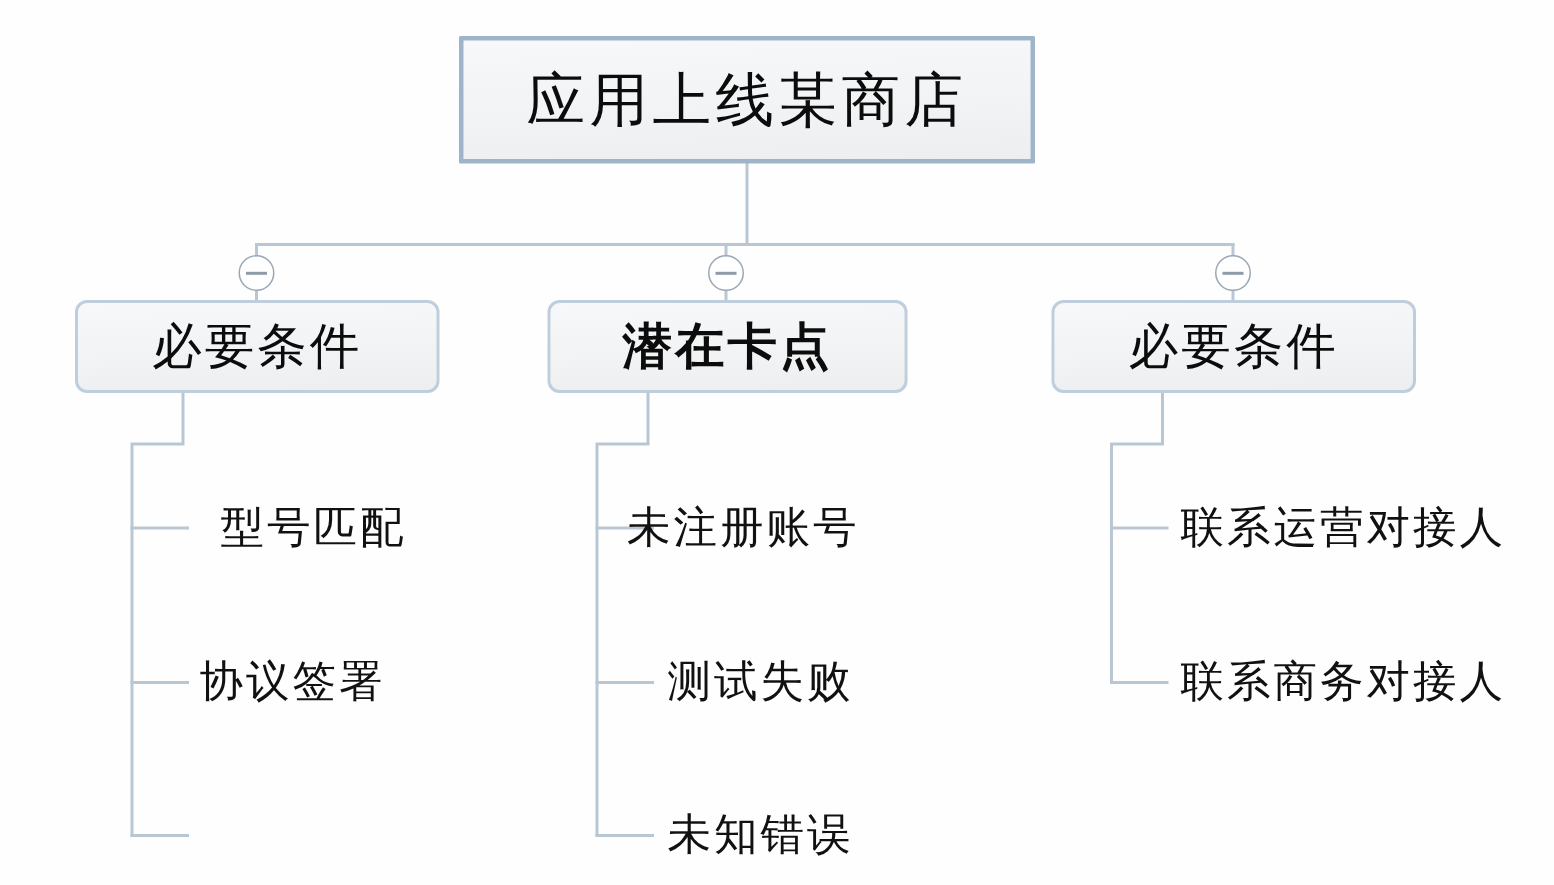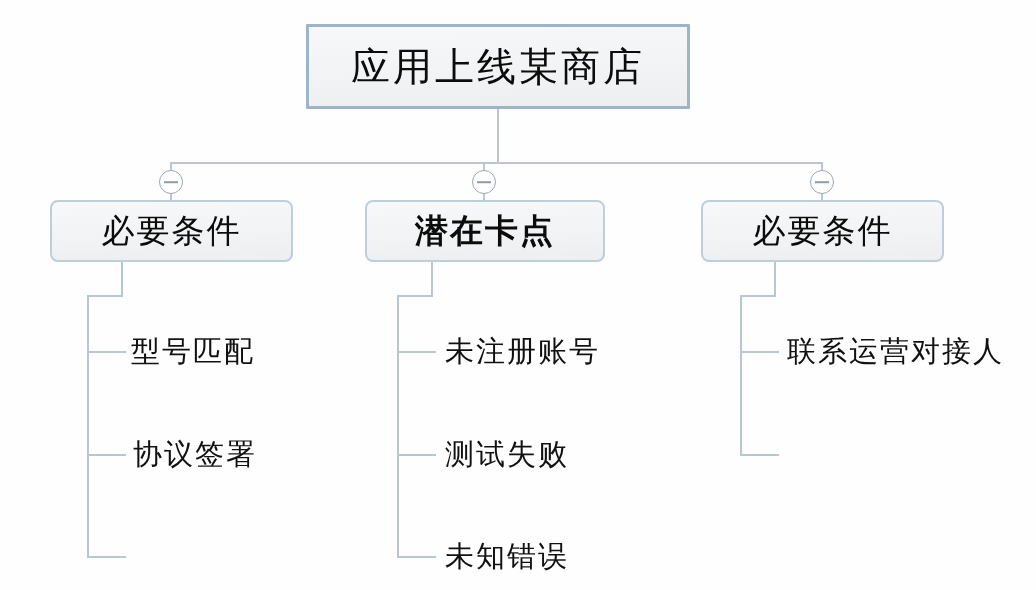--- a/index.html
+++ b/index.html
@@ -128,22 +128,23 @@
   <div class="node-box node-root">应用上线某商店</div>
 
   <div class="toggle" style="left:171px; top:182px;"></div>
   <div class="toggle" style="left:484px; top:182px;"></div>
   <div class="toggle" style="left:822px; top:182px;"></div>
 
   <div class="node-box node-l2 col1">必要条件</div>
   <div class="node-box node-l2 col2">潜在卡点</div>
   <div class="node-box node-l2 col3">必要条件</div>
 
-  <div class="leaf" style="left:131px; top:352px;text-align:center;">型号匹配</div>
+  <div class="leaf" style="left:147px; top:352px;text-align:center;">型号匹配</div>
   <div class="leaf" style="left:133px; top:455px;">协议签署</div>
 
-  <div class="leaf" style="left:445px; top:352px;">未注册账号</div>
+  <div class="leaf" style="left:418px; top:352px;">未注册账号</div>
   <div class="leaf" style="left:445px; top:455px;">测试失败</div>
   <div class="leaf" style="left:445px; top:557px;text-align:right;">未知错误</div>
 
   <div class="leaf" style="left:787px; top:352px;text-align:center;">联系运营对接人</div>
+  <div class="leaf" style="left:787px; top:455px;">联系商务对接人</div>
 
 </div>
 
 </body></html>

